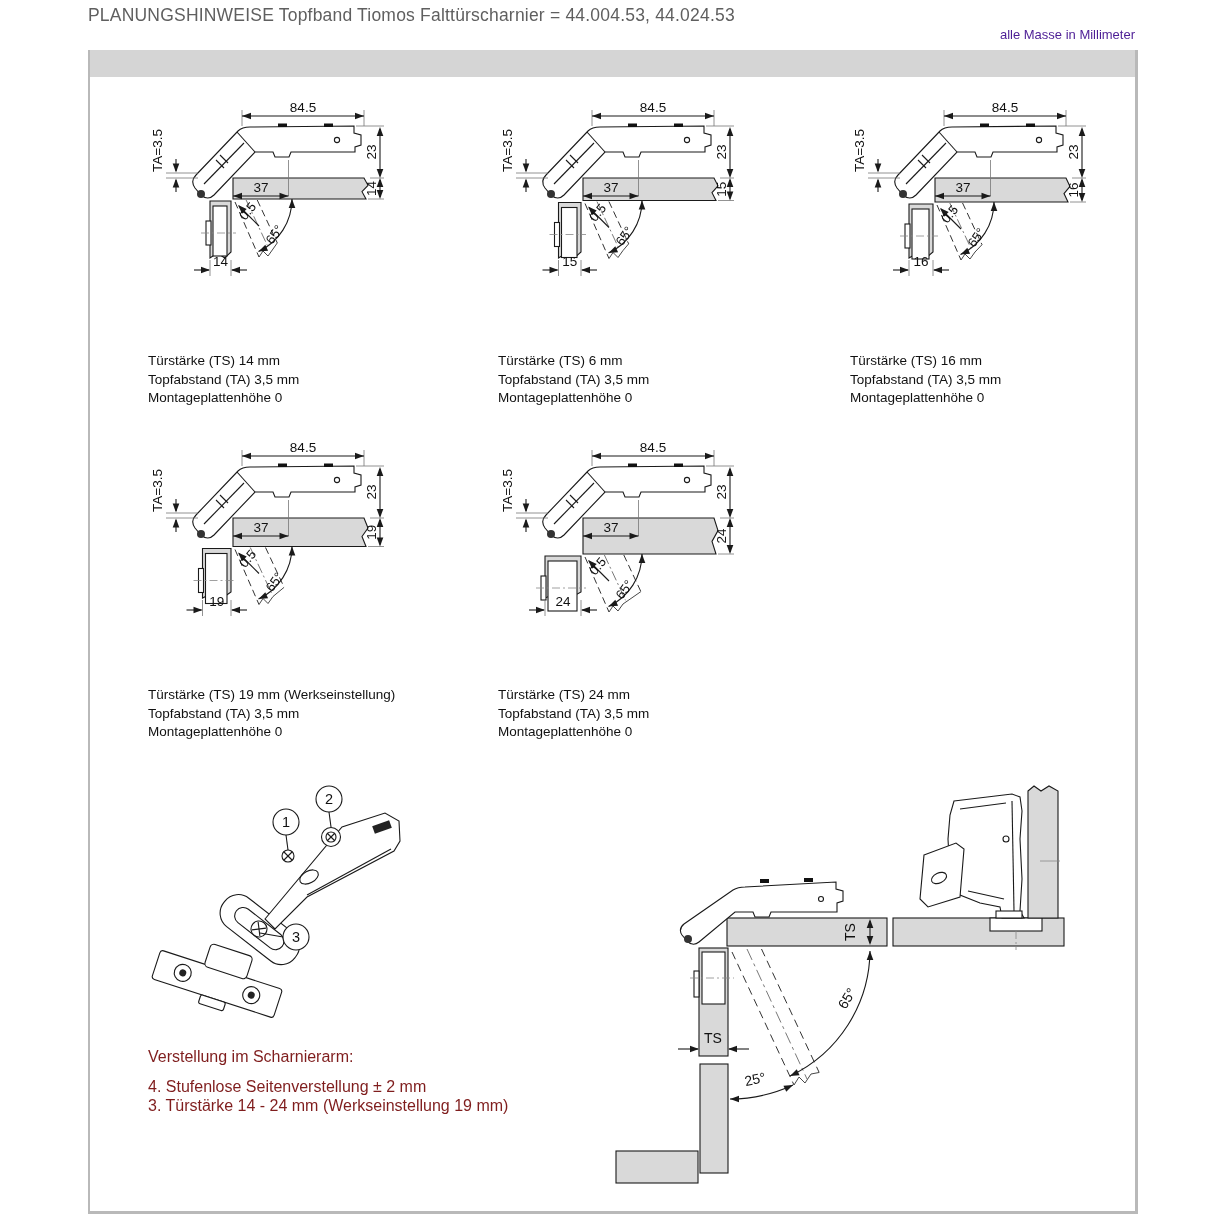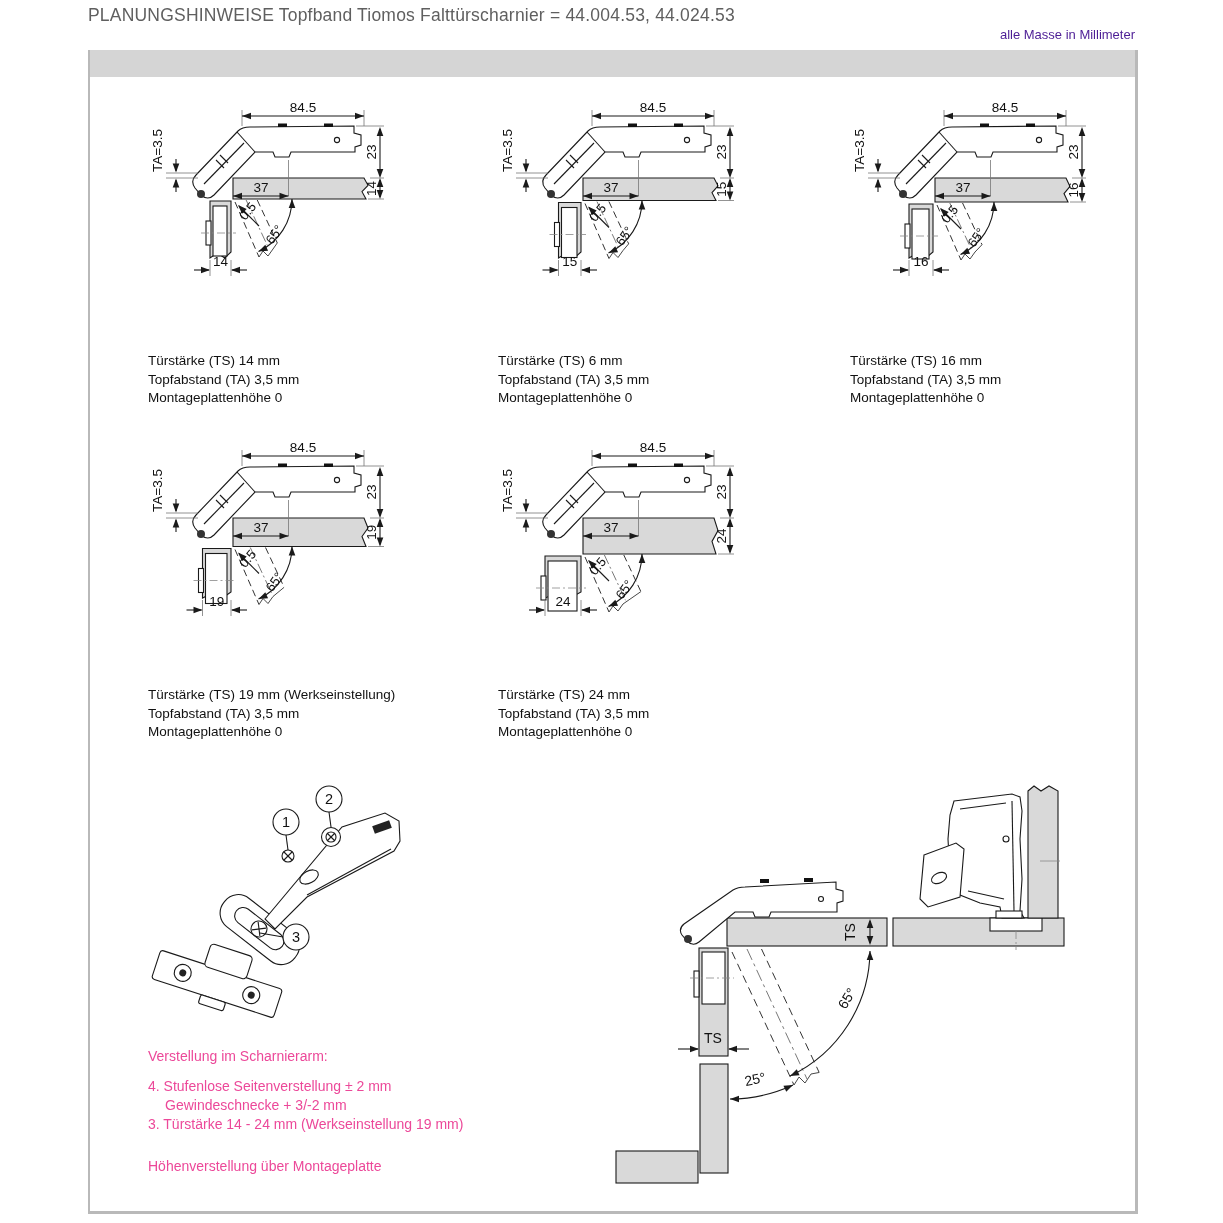--- a/index.html
+++ b/index.html
@@ -17,21 +17,21 @@
   .frame{
     position:absolute;left:88px;top:50px;width:1045px;height:1161px;
     border-left:2px solid #b9b9b9;border-right:3px solid #b9b9b9;border-bottom:3px solid #b9b9b9;
     background:#ffffff;
   }
   .band{position:absolute;left:0;top:0;width:100%;height:27px;background:#d5d5d5;}
   .xsec{position:absolute;width:250px;height:234px;}
   .caption{position:absolute;font-size:13.5px;line-height:18.5px;color:#111;white-space:nowrap;}
   .illus{position:absolute;width:260px;height:252px;}
   .fold{position:absolute;width:530px;height:432px;}
-  .adjust-text{position:absolute;font-size:14px;line-height:19px;color:#ec4899;white-space:nowrap;}
+  .adjust-text{position:absolute;font-size:16px;line-height:19px;color:#7f1d1d;white-space:nowrap;}
   .adjust-text .heading{margin-bottom:11px;}
   .adjust-text .indent{padding-left:17px;}
   .adjust-text .footer-line{margin-top:23px;}
   svg text{font-family:"Liberation Sans",sans-serif;fill:#111;}
 </style>
 </head>
 <body>
 
 <div class="page-title">PLANUNGSHINWEISE Topfband Tiomos Falttürscharnier = 44.004.53, 44.024.53</div>
 <div class="unit-note">alle Masse in Millimeter</div>
@@ -418,23 +418,21 @@
         <text x="139" y="48" text-anchor="middle" font-size="14.5">1</text>
         <circle cx="182" cy="20" r="13" stroke="#1a1a1a" stroke-width="1.1" fill="#ffffff"></circle>
         <text x="182" y="25" text-anchor="middle" font-size="14.5">2</text>
         <circle cx="149" cy="158" r="13" stroke="#1a1a1a" stroke-width="1.1" fill="#ffffff"></circle>
         <text x="149" y="163" text-anchor="middle" font-size="14.5">3</text>
       </svg></div>
 
   <div class="adjust-text" style="left:58px;top:997px">
     <div class="heading">Verstellung im Scharnierarm:</div>
     <div class="item">4. Stufenlose Seitenverstellung ± 2 mm</div>
-    <div class="item indent">Gewindeschnecke + 3/-2 mm</div>
     <div class="item">3. Türstärke 14 - 24 mm (Werkseinstellung 19 mm)</div>
-    <div class="footer-line">Höhenverstellung über Montageplatte</div>
   </div>
 
   <div class="fold" style="left:518px;top:729px" id="fold-diagram"><svg viewBox="0 0 530 432" width="530" height="432" xmlns="http://www.w3.org/2000/svg">
         <rect x="119" y="139" width="160" height="28" stroke="#1a1a1a" stroke-width="1.1" fill="#d9d9d9"></rect>
         <rect x="285" y="139" width="171" height="28" stroke="#1a1a1a" stroke-width="1.1" fill="#d9d9d9"></rect>
         <rect x="382" y="139" width="52" height="13" stroke="#1a1a1a" stroke-width="1.1" fill="#ffffff"></rect>
         <line x1="408" y1="152" x2="408" y2="171" stroke="#888" stroke-width="0.8" stroke-dasharray="8 3 2 3" fill="none"></line>
         <path d="M420,12 l6,-5 l7,5 l8,-5 l9,5 V139 H420 Z" stroke="#1a1a1a" stroke-width="1.1" fill="#d9d9d9"></path>
         <line x1="432" y1="82" x2="452" y2="82" stroke="#888" stroke-width="0.8" fill="none"></line>
         <path d="M346,22 L404,15 L412,18 L414,32 L412,60 L414,100 L412,132 L416,139 L394,139 L392,128 L372,124 L352,116 L342,96 L340,60 L342,36 Z" stroke="#1a1a1a" stroke-width="1.1" fill="#ffffff"></path>

